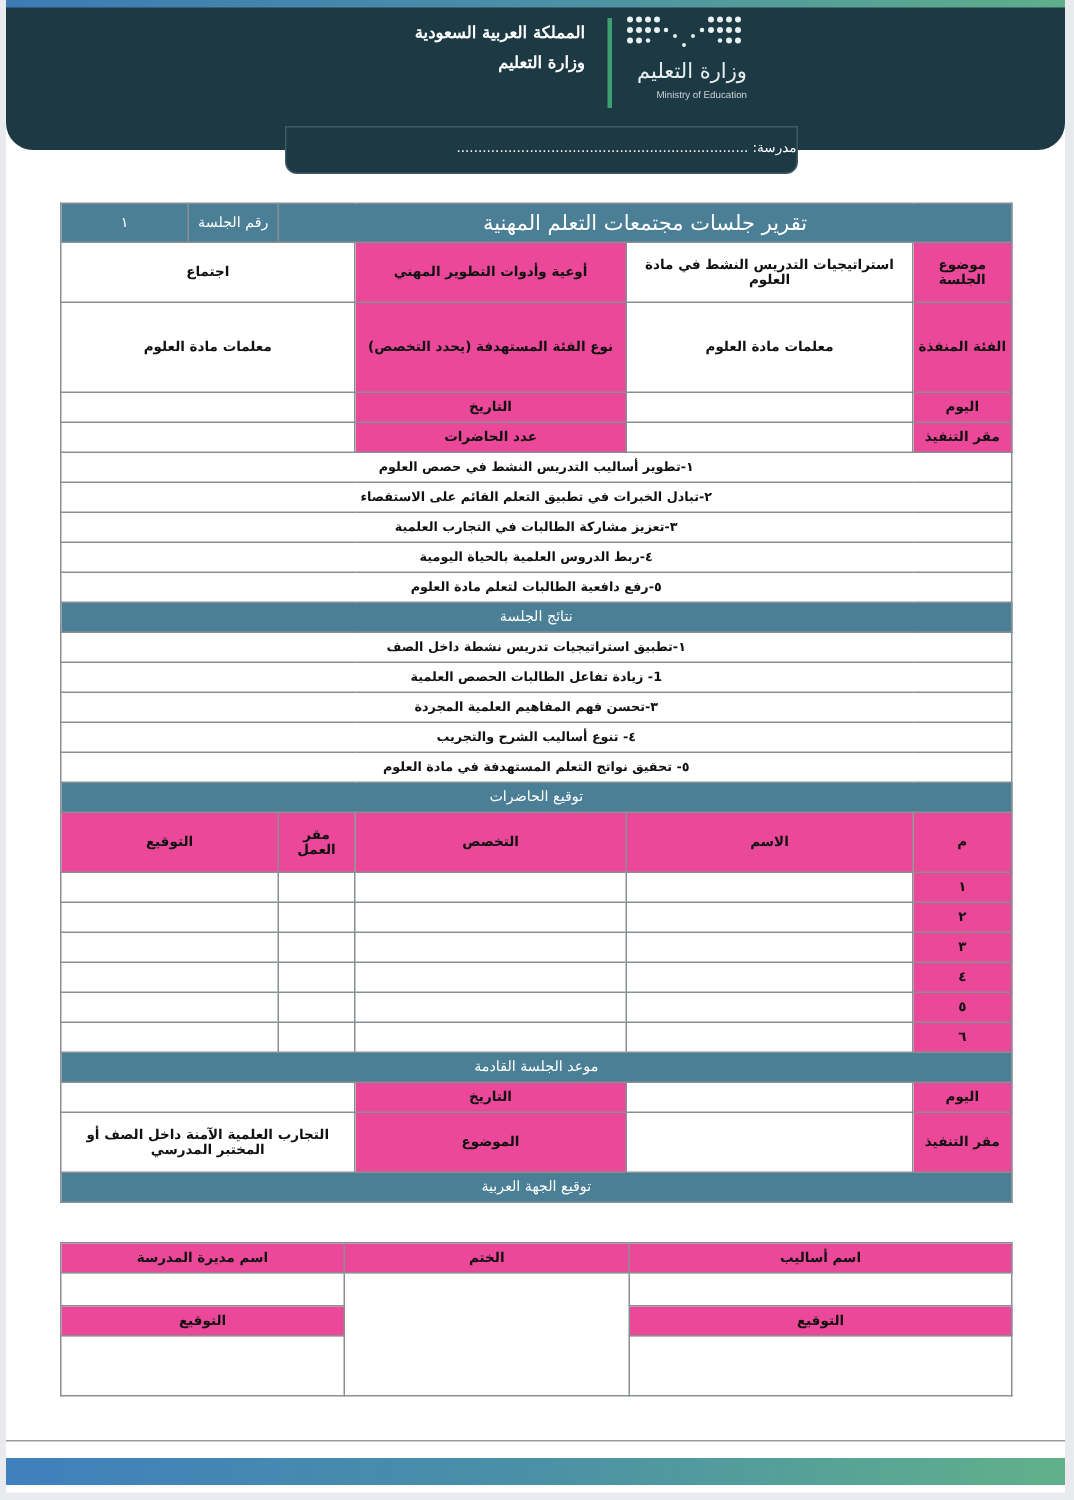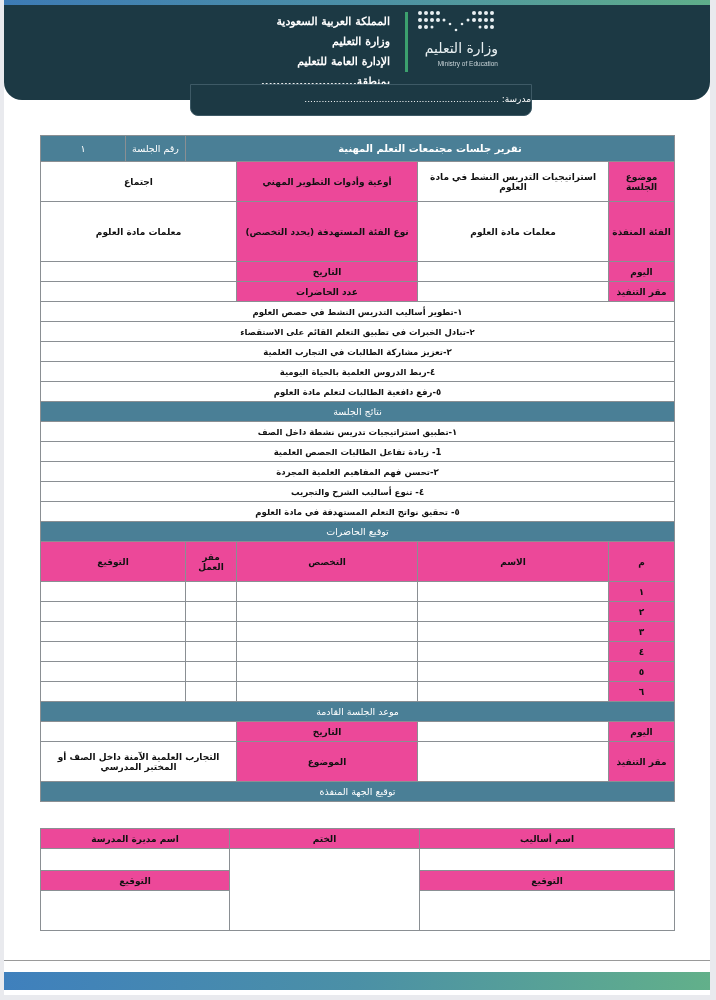--- a/index.html
+++ b/index.html
@@ -46,21 +46,21 @@
 
   table.form {
     position: absolute; left: 36px; top: 135px; width: 634px;
     border-collapse: collapse; table-layout: fixed; direction: rtl;
     font-size: 9px; font-weight: bold;
   }
   table.form td {
     border: 1px solid #8a8f93; text-align: center; vertical-align: middle; padding: 1px 3px;
   }
   .band { background: #4a7f96; color: #fff; font-weight: normal; font-size: 9.5px; height: 20px; }
-  .title-cell { font-size: 10px; font-weight: bold; height: 26px; }
+  .title-cell { font-size: 14px; font-weight: normal; height: 26px; }
   .lbl { background: #ec4899; }
   .w { background: #fff; }
   .list td { text-align: right; height: 20px; padding-right: 6px; font-size: 8.5px; margin-left: 40px; }
   .footer-line {
     position: absolute; left: 0; top: 960px; width: 706px; height: 1px; background: #9a9a9a;
   }
   .footer-bar {
     position: absolute; left: 0; top: 972px; width: 706px; height: 18px;
     background: linear-gradient(90deg, #3f80bd 0%, #4b90a6 50%, #62b08a 100%);
   }
@@ -105,21 +105,20 @@
       </g>
     </svg>
     <div class="logo-ar">وزارة التعليم</div>
     <div class="logo-en">Ministry of Education</div>
   </div>
   <div class="logo-divider"></div>
 
   <div class="hdr-text">
     <div>المملكة العربية السعودية</div>
     <div>وزارة التعليم</div>
-    <div>الإدارة العامة للتعليم بمنطقة.........................</div>
   </div>
 
   <div class="school-box">مدرسة: ....................................................................</div>
 
   <table class="form">
     <colgroup>
       <col style="width:66px">
         <col style="width:191px">
         <col style="width:181px">
         <col style="width:51px">
@@ -260,21 +259,21 @@
       <td colspan="3" class="w"></td>
     </tr>
     <tr style="height:40px">
       <td class="lbl">مقر التنفيذ</td>
       <td class="w"></td>
       <td class="lbl">الموضوع</td>
       <td colspan="3" class="w">التجارب العلمية الآمنة داخل الصف أو المختبر المدرسي</td>
     </tr>
 
     <tr>
-          <td colspan="6" class="band">توقيع الجهة المنفذة</td>
+          <td colspan="6" class="band">توقيع الجهة العربية</td>
         </tr>
   </tbody>
     </table>
 
   <table class="form" style="top:828px">
     <colgroup>
         <col style="width:255px">
         <col style="width:190px">
         <col style="width:189px">
       </colgroup>

